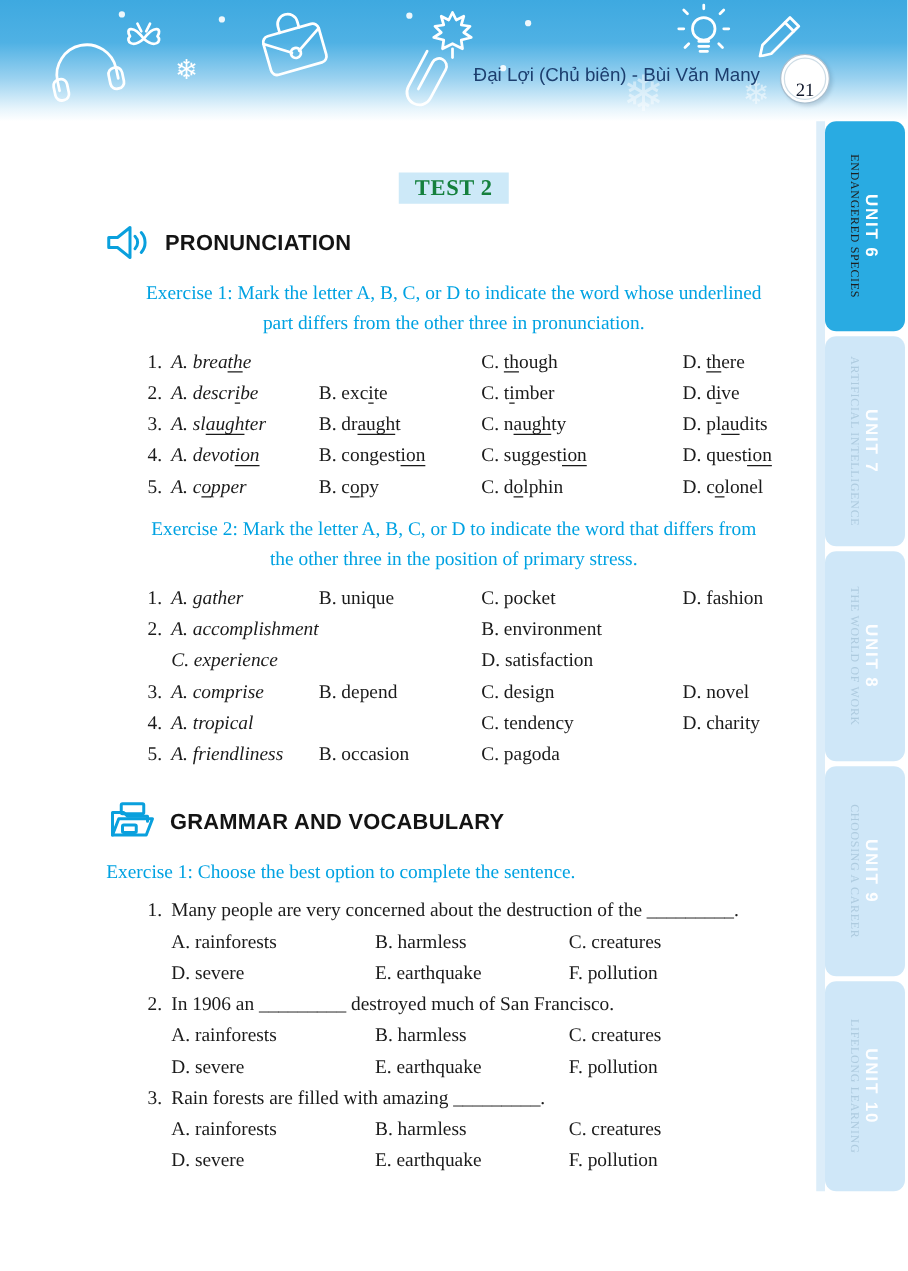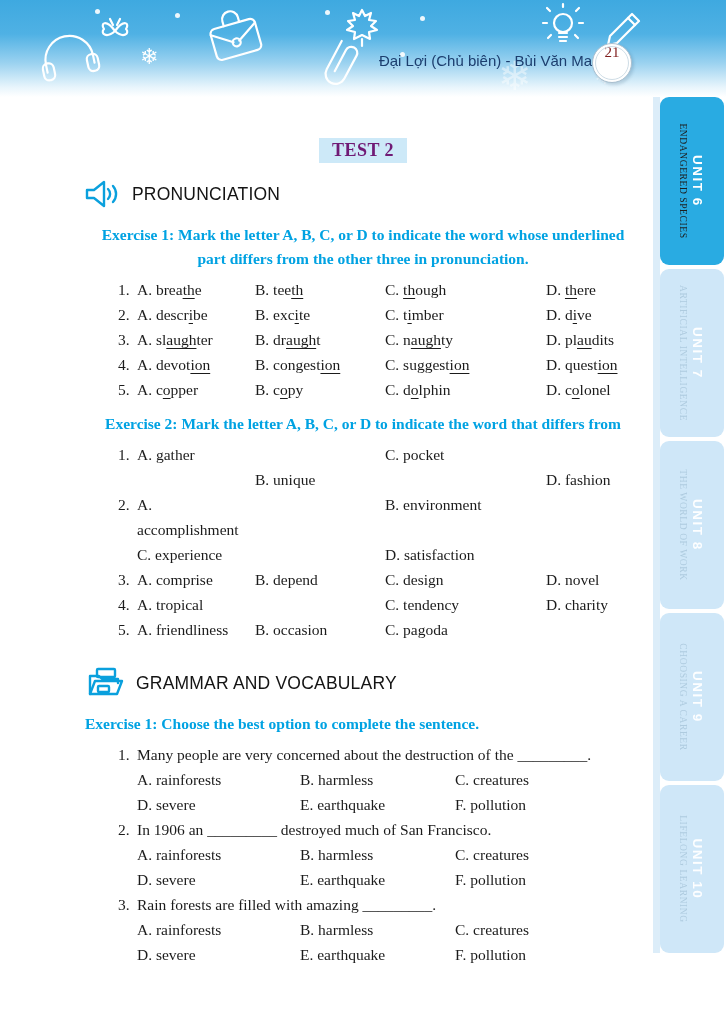--- a/index.html
+++ b/index.html
@@ -15,55 +15,55 @@
   .hicon{position:absolute;}
   .hicon svg{display:block;stroke:#ffffff;fill:none;stroke-width:2.2;stroke-linecap:round;stroke-linejoin:round;}
   .snow{color:#ffffff;font-family:"DejaVu Sans",sans-serif;line-height:1;}
   .dot{position:absolute;width:5px;height:5px;border-radius:50%;background:#ffffff;opacity:.9;}
   .author{
     position:absolute;top:52px;right:118px;white-space:nowrap;
     font-family:"Liberation Sans",sans-serif;font-size:15px;color:#1c3e6e;
   }
   .author b{font-weight:normal;}
   .page-badge{
-    position:absolute;left:592px;top:43px;width:38px;height:38px;border-radius:50%;
+    position:absolute;left:624px;top:43px;width:38px;height:38px;border-radius:50%;
     background:#ffffff;border:1px solid #a9bfcf;box-shadow:2px 2px 3px rgba(40,80,110,.18);
-    display:flex;align-items:flex-start;justify-content:center;
-    font-size:15px;color:#7f1d1d;
+    display:flex;align-items:flex-end;justify-content:center;
+    font-size:15px;color:#0f172a;
   }
   .page-badge::before{content:"";position:absolute;inset:2px;border:1px solid #cfdde6;border-radius:50%;}
   
   .sidebar{position:absolute;top:97px;right:0;width:73px;height:856px;}
   .sidebar::before{content:"";position:absolute;left:0;top:0;width:7px;height:100%;background:#dcedf9;}
   .tab{position:relative;width:64px;height:168px;margin:0 2px 4px 7px;border-radius:9px;background:#cfe7f8;}
   .tab.active{background:#29abe2;}
   .tab-inner{
     position:absolute;left:50%;top:50%;width:166px;height:60px;
     transform:translate(-50%,-50%) rotate(90deg);
     display:flex;flex-direction:column;justify-content:center;gap:2px;text-align:center;
   }
   .tab-unit{font-family:"Liberation Sans",sans-serif;font-weight:bold;font-size:13.5px;letter-spacing:1.5px;color:#ffffff;}
   .tab-title{font-family:"Liberation Serif",serif;font-size:9.5px;letter-spacing:.6px;color:#1e1e1e;}
   .tab:not(.active) .tab-title{color:#aecbdf;}
   .tab:not(.active) .tab-unit{color:#fdfeff;}
   
   .main{position:absolute;left:85px;top:138px;width:556px;}
   .test-box{
     width:max-content;margin:0 auto 16px auto;padding:2px 13px;
-    background:#cde9f8;font-weight:bold;font-size:18px;color:#701a75;letter-spacing:.5px;
+    background:#cde9f8;font-weight:bold;font-size:18px;color:#15803d;letter-spacing:.5px;
   }
   .sec{display:flex;align-items:center;gap:11px;height:30px;margin-bottom:14px;}
   .sec svg{display:block;stroke:#0aa0dd;fill:none;stroke-width:2.4;stroke-linecap:round;stroke-linejoin:round;}
-  .sec-title{font-family:"Liberation Sans",sans-serif;font-weight:normal;font-size:17.5px;color:#141414;letter-spacing:.2px;text-align:right;}
-  .exh{color:#00a2e2;font-weight:bold;font-size:15.5px;line-height:24px;text-align:center;white-space:nowrap;margin-bottom:6px;}
+  .sec-title{font-family:"Liberation Sans",sans-serif;font-weight:bold;font-size:17.5px;color:#141414;letter-spacing:.2px;text-align:right;}
+  .exh{color:#00a2e2;font-weight:normal;font-size:15.5px;line-height:24px;text-align:center;white-space:nowrap;margin-bottom:6px;}
   .exh.left{text-align:left;}
   .qblock{margin-bottom:4px;}
   .qline{display:grid;grid-template-columns:52px 118px 130px 133px 1fr;line-height:25px;font-size:15.5px;}
   .qnum{grid-column:1;padding-left:33px;}
-  .opt.c0{grid-column:2;} .opt.c1{grid-column:3;} .opt.c2{grid-column:4;} .opt.c3{grid-column:5;margin-left:28px;}
+  .opt.c0{grid-column:2;font-style:italic;} .opt.c1{grid-column:3;} .opt.c2{grid-column:4;} .opt.c3{grid-column:5;margin-left:28px;}
   u{text-decoration:underline;text-underline-offset:2.5px;text-decoration-thickness:1px;}
   .gap1{height:22px;}
   .gline{display:grid;grid-template-columns:52px 1fr;line-height:25px;font-size:15.5px;}
   .gtext{grid-column:2;}
   .goptline{display:grid;grid-template-columns:52px 163px 155px 1fr;line-height:25px;font-size:15.5px;}
   .gopt.g0{grid-column:2;} .gopt.g1{grid-column:3;} .gopt.g2{grid-column:4;}
 </style>
 </head>
 <body>
 
@@ -179,21 +179,20 @@
   </div>
 
   <div class="exh">
     <div>Exercise 1: Mark the letter A, B, C, or D to indicate the word whose underlined</div>
     <div>part differs from the other three in pronunciation.</div>
   </div>
   <div class="qblock">
       <div class="qline">
         <span class="qnum">1.</span>
         <span class="opt c0"><span>A.</span> brea<u>th</u>e</span>
-        <span class="opt c1"><span>B.</span> tee<u>th</u></span>
         <span class="opt c2"><span>C.</span> <u>th</u>ough</span>
         <span class="opt c3"><span>D.</span> <u>th</u>ere</span>
       </div>
       <div class="qline">
         <span class="qnum">2.</span>
         <span class="opt c0"><span>A.</span> descr<u>i</u>be</span>
         <span class="opt c1"><span>B.</span> exc<u>i</u>te</span>
         <span class="opt c2"><span>C.</span> t<u>i</u>mber</span>
         <span class="opt c3"><span>D.</span> d<u>i</u>ve</span>
       </div>
@@ -215,27 +214,28 @@
         <span class="qnum">5.</span>
         <span class="opt c0"><span>A.</span> c<u>o</u>pper</span>
         <span class="opt c1"><span>B.</span> c<u>o</u>py</span>
         <span class="opt c2"><span>C.</span> d<u>o</u>lphin</span>
         <span class="opt c3"><span>D.</span> c<u>o</u>lonel</span>
       </div>
     </div>
 
   <div class="exh" style="margin-top:10px;">
     <div>Exercise 2: Mark the letter A, B, C, or D to indicate the word that differs from</div>
+    <div>the other three in the position of primary stress.</div>
   </div>
   <div class="qblock">
       <div class="qline">
         <span class="qnum">1.</span>
         <span class="opt c0"><span>A.</span> gather</span>
+        <span class="opt c1"><span>B.</span> unique</span>
         <span class="opt c2"><span>C.</span> pocket</span>
-        <span class="opt c1"><span>B.</span> unique</span>
         <span class="opt c3"><span>D.</span> fashion</span>
       </div>
       <div class="qline">
         <span class="qnum">2.</span>
         <span class="opt c0"><span>A.</span> accomplishment</span>
         <span class="opt c2"><span>B.</span> environment</span>
       </div>
       <div class="qline">
         <span class="qnum"></span>
         <span class="opt c0"><span>C.</span> experience</span>

